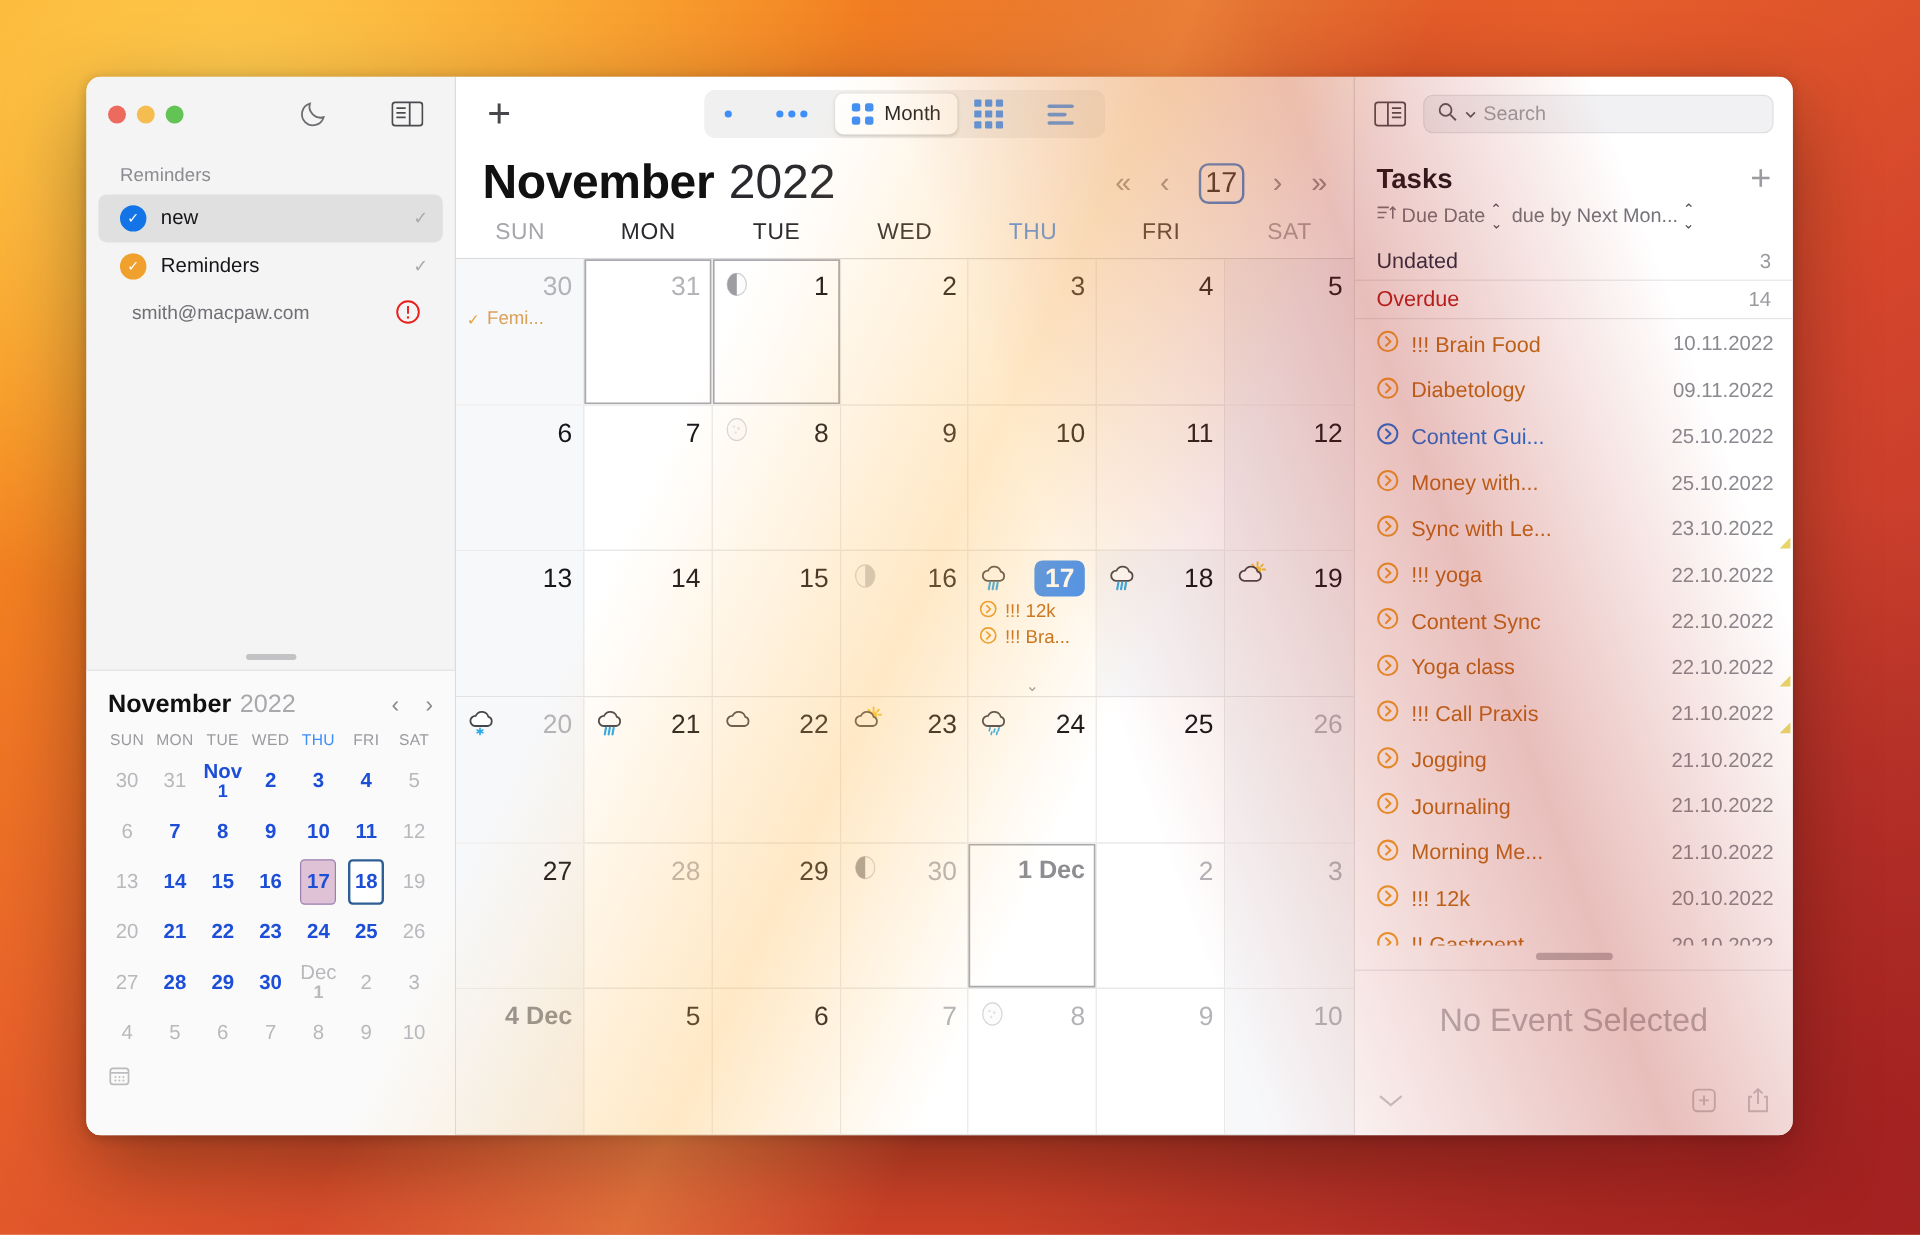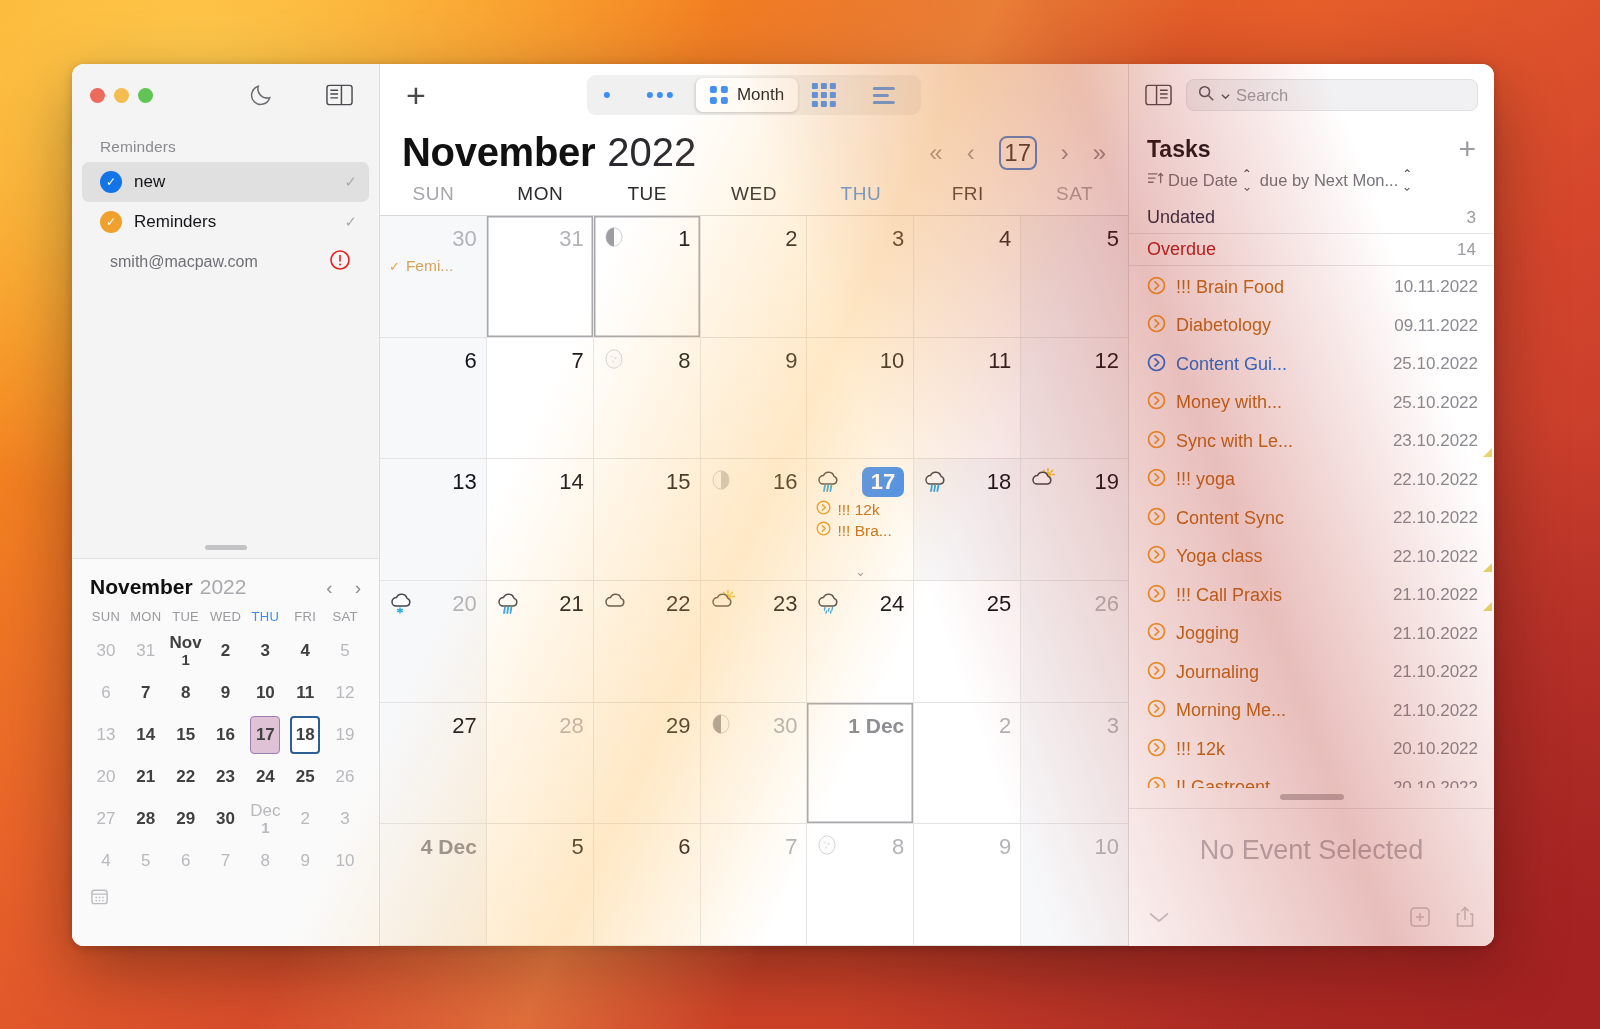--- a/index.html
+++ b/index.html
@@ -85,21 +85,21 @@
   .mini-year{font-size:21px; font-weight:400; color:#a9a9ad; margin-left:7px;}
   .mini-nav{margin-left:auto; display:flex; gap:22px; color:#8a8a8f; font-size:19px;}
   .mini-nav span{cursor:pointer;}
   .mini-grid{display:grid; grid-template-columns:repeat(7,1fr); row-gap:2px;}
   .mini-dow{
     text-align:center; font-size:13px; color:#9a9a9f; letter-spacing:.3px; padding-bottom:7px;
   }
   .mini-dow.today{color:#3d8ef7;}
   .mini-cell{
     height: 40px; display:flex; align-items:center; justify-content:center;
-    font-size:17px; color:#404040; font-weight:600; position:relative;
+    font-size:17px; color:#1d4ed8; font-weight:600; position:relative;
   }
   .mini-cell.dim{color:#b8b8bd; font-weight:500;}
   .mini-cell .lbl{line-height:1.05; text-align:center;}
   .mini-cell .lbl small{display:block; font-size:15px; font-weight:600;}
   .mini-cell.sel-pink .box{
     position:absolute; inset: 1px 5px; border-radius:4px;
     background:#e0c2d6; border:1px solid #9a7fb0;
   }
   .mini-cell.sel-blue .box{
     position:absolute; inset: 1px 5px; border-radius:4px;

